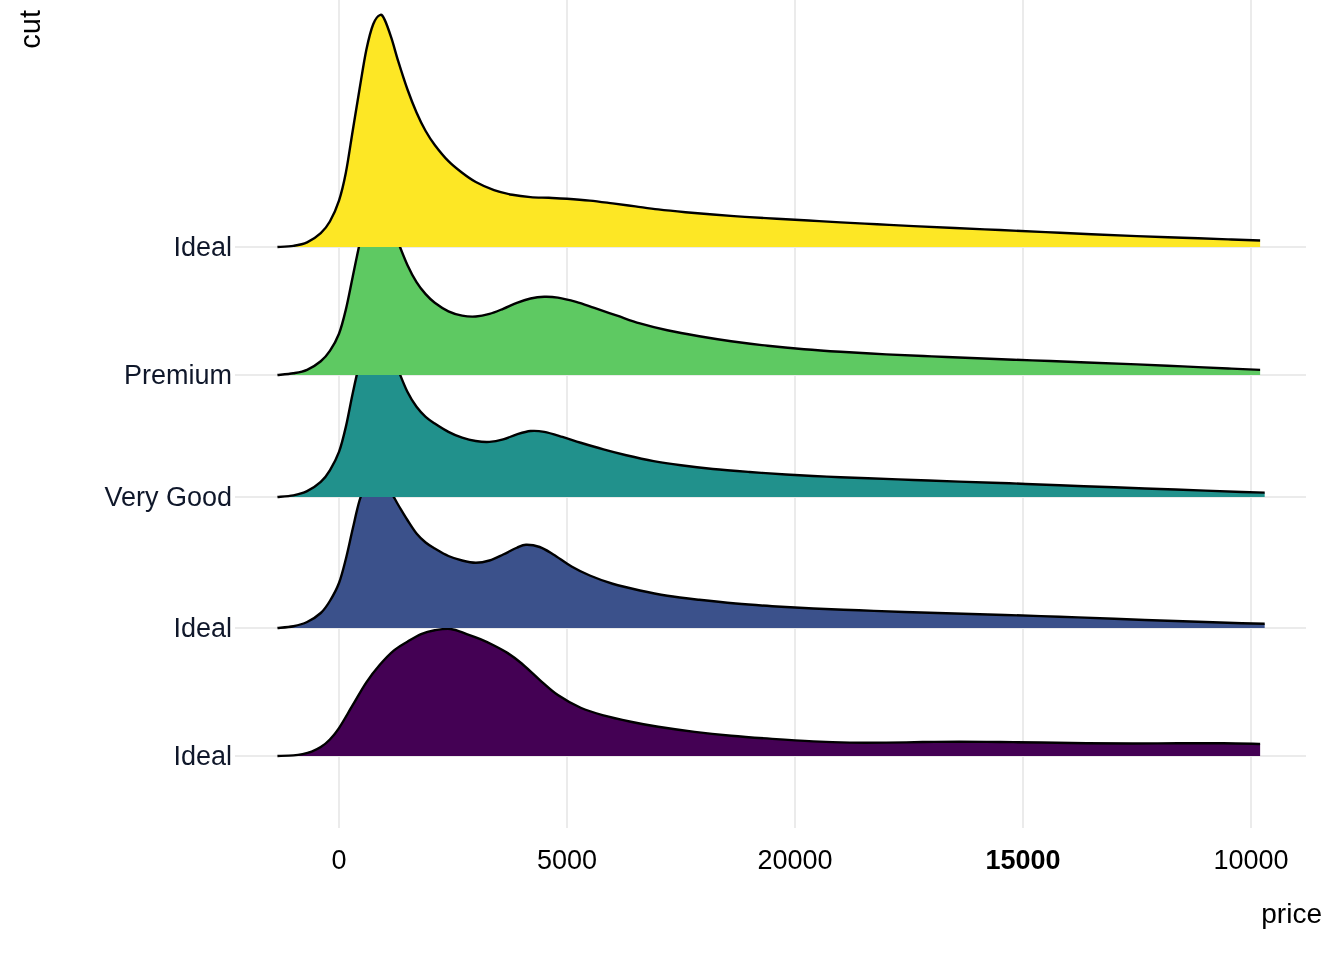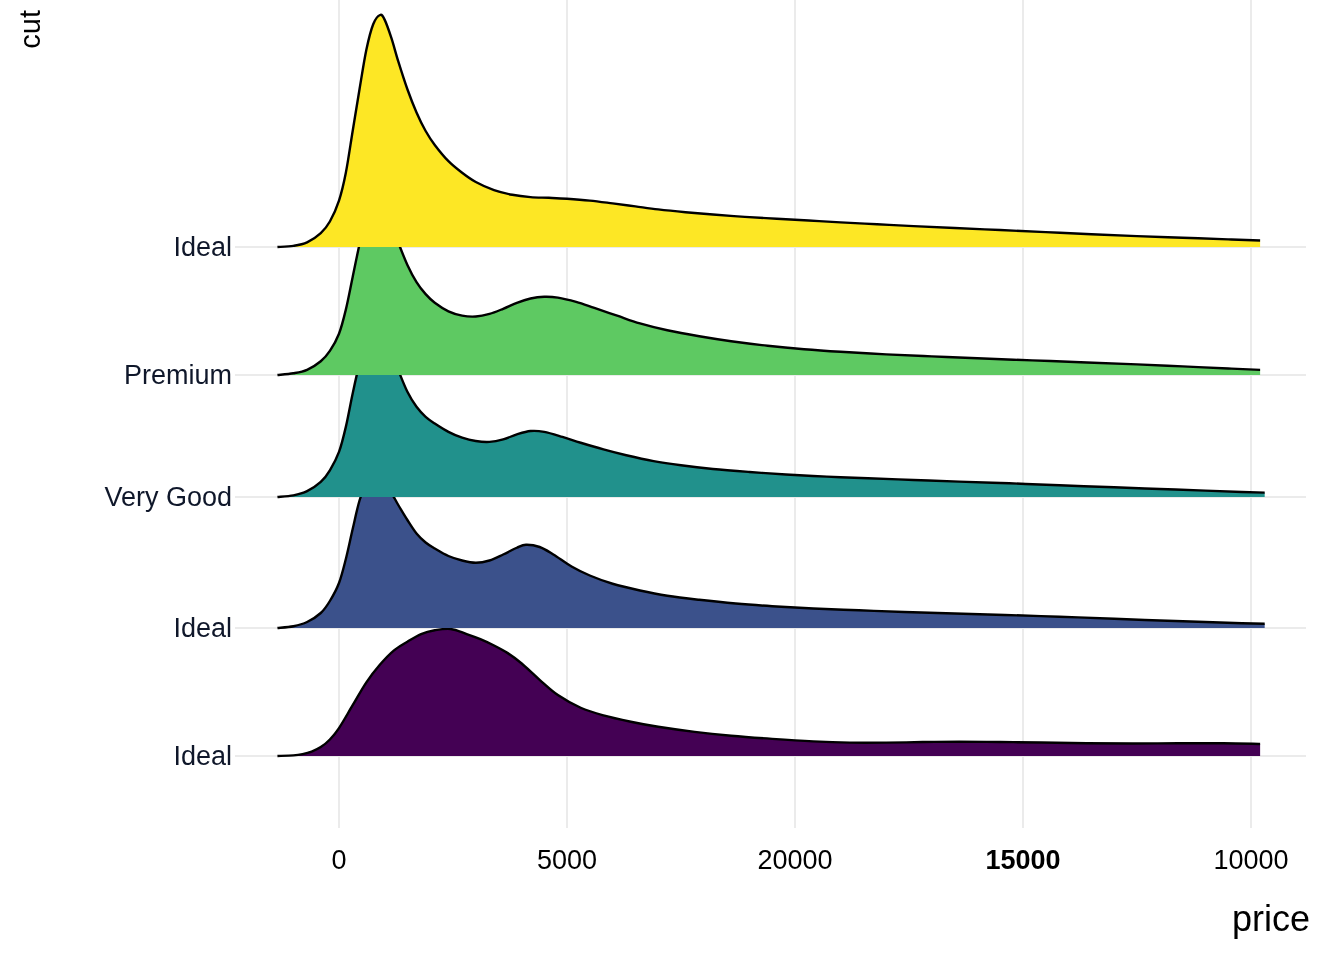--- a/index.html
+++ b/index.html
@@ -27,23 +27,23 @@
     font-size: 29px;
     color: #000000;
     writing-mode: vertical-rl;
     transform: rotate(180deg);
     transform-origin: center;
     letter-spacing: 0px;
     white-space: nowrap;
   }
   .axis-title-x {
     position: absolute;
-    right: 34px;
+    right: 22px;
     top: 898px;
-    font-size: 36px;
+    font-size: 28px;
     color: #000000;
     white-space: nowrap;
   }
   .y-tick-label {
     position: absolute;
     right: 0;
     font-size: 27px;
     color: #0f172a;
     white-space: nowrap;
     text-align: right;

